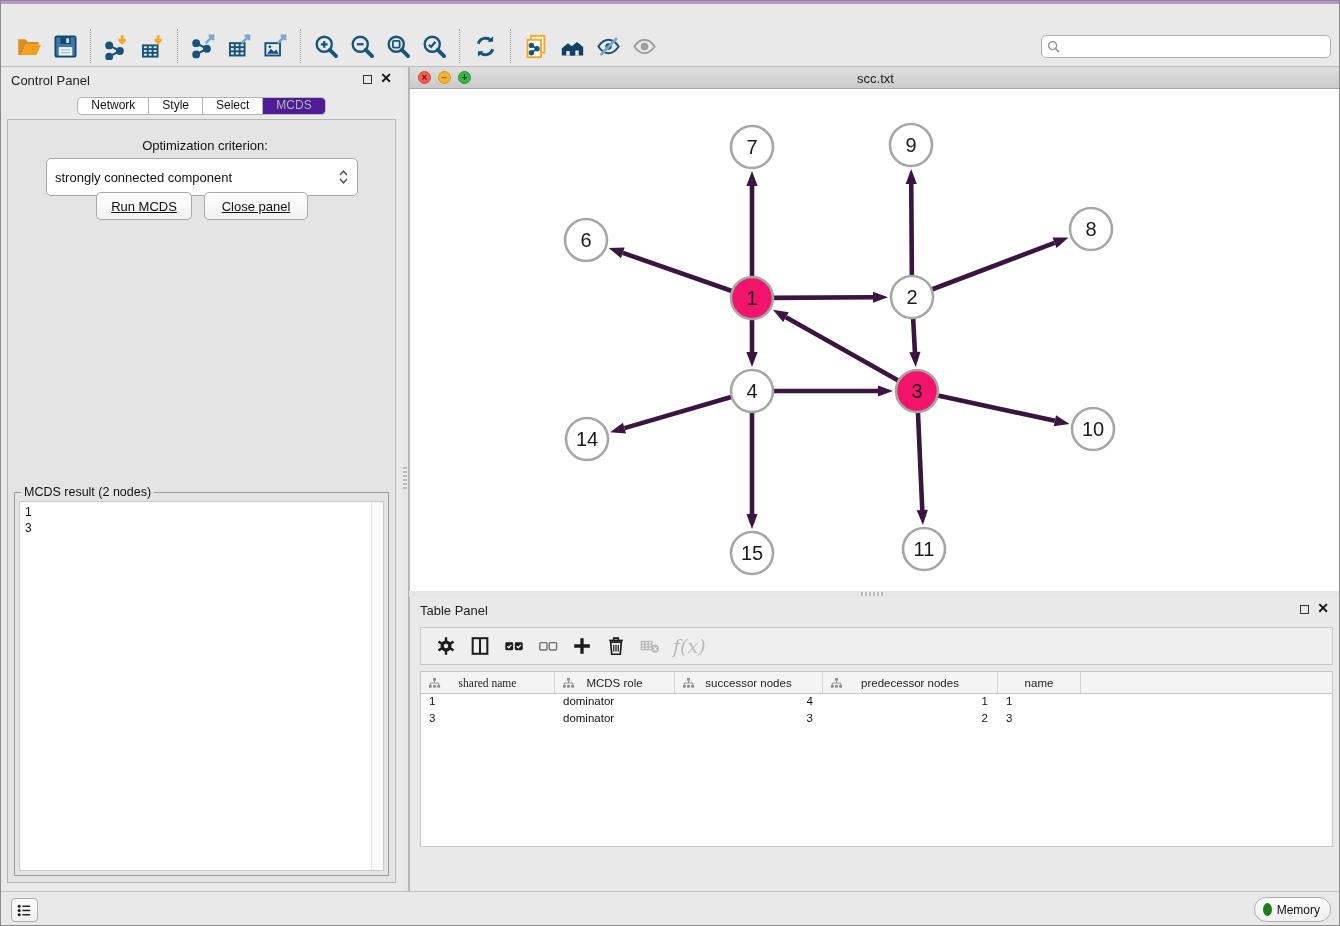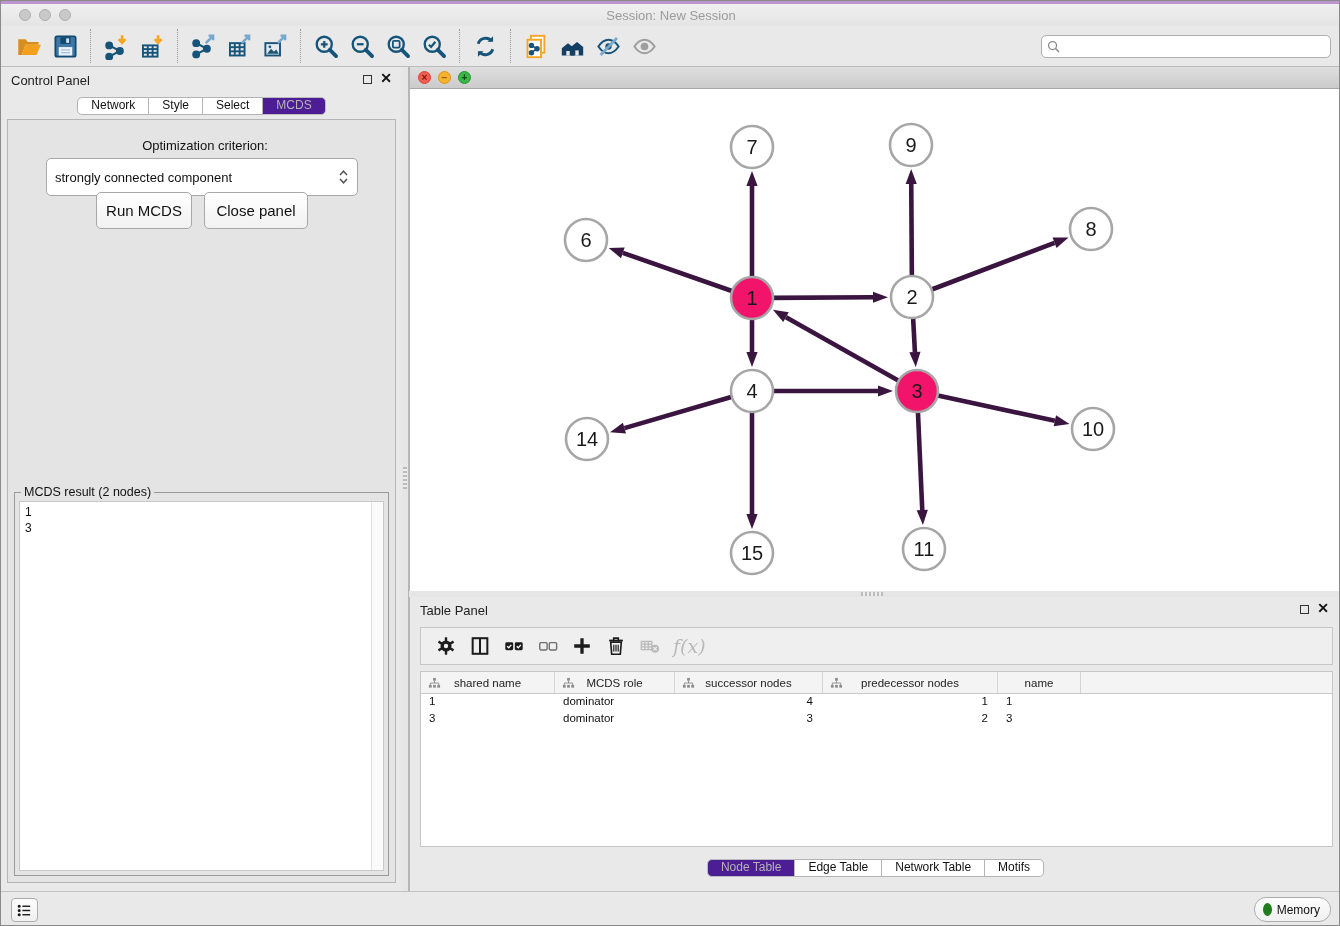--- a/index.html
+++ b/index.html
@@ -38,23 +38,23 @@
   .seg .tab:first-child { border-left:1px solid #b3b3b3; border-radius:5px 0 0 5px; }
   .seg .tab:last-child { border-radius:0 5px 5px 0; }
   .seg .tab.active { background:#4c1d95; color:#b4b4b4; border-color:#bcbcbc; }
   #cp-box { position:absolute; left:6px; right:6px; top:52px; bottom:8px;
             background:#e4e4e4; border:1px solid #b5b5b5; }
   #opt-label { position:absolute; top:18px; left:7px; right:0; text-align:center; font-size:13px; }
   #opt-select { position:absolute; top:38px; left:38px; width:312px; height:38px;
                 background:#fff; border:1px solid #a8a8a8; border-radius:5px;
                 font-size:13px; display:flex; align-items:center; padding:0 8px; }
   #opt-select .stepper { margin-left:auto; }
-  .btn { position:absolute; height:37px; background:linear-gradient(#ffffff,#f1f1f1);
-         border:1px solid #a8a8a8; border-radius:5px; font-size:15px;
-         display:flex; align-items:center; justify-content:center; }
+  .btn { position:absolute; height:28px; background:linear-gradient(#ffffff,#f1f1f1);
+         border:1px solid #a8a8a8; border-radius:5px; font-size:13px;
+         display:flex; align-items:center; justify-content:center;text-decoration:underline; }
   #run-btn { top:72px; left:88px; width:96px; }
   #closepanel-btn { top:72px; left:196px; width:104px; }
   #result-group { position:absolute; left:6px; right:6px; top:372px; bottom:6px;
                   border:1px solid #9a9a9a; }
   #result-legend { position:absolute; top:-8px; left:6px; background:#e4e4e4;
                    padding:0 3px; font-size:12.5px; }
   #result-text { position:absolute; left:4px; right:4px; top:8px; bottom:4px;
                  background:#fff; border:1px solid #c9c9c9; font-size:12px; line-height:16px;
                  padding:2px 5px; }
   #result-scroll { position:absolute; right:0; top:0; bottom:0; width:12px;
@@ -112,26 +112,20 @@
                 background:linear-gradient(#fdfdfd,#f0f0f0); border:1px solid #adadad;
                 border-radius:12px; display:flex; align-items:center; gap:5px; font-size:12px; }
   #memory-dot { width:9px; height:13px; border-radius:50%; background:#1f7d1f; }
 </style>
 </head>
 <body>
 
 <div id="app">
   <div id="top-accent"></div>
 
-  <div id="titlebar">
-    <span class="tl-dot" style="left:18px"></span>
-    <span class="tl-dot" style="left:38px"></span>
-    <span class="tl-dot" style="left:58px"></span>
-    <div id="win-title">Session: New Session</div>
-  </div>
 
   <div id="toolbar">
     <span class="tb-btn">
       <svg viewBox="0 0 24 24">
         <path d="M2 5.5h6.5l2 2.5H20v2.5H8.5L5 19.5H2z" fill="#d98e1c"></path>
         <path d="M5 19.5l3.6-9H22.2l-4 9z" fill="#f3a01f"></path>
       </svg>
       </span>
     <span class="tb-btn">
       <svg viewBox="0 0 24 24">
@@ -320,20 +314,21 @@
 
   <div id="v-splitter">
       <span class="grip"></span>
     </div>
 
   <div id="network-window">
     <div id="net-titlebar">
       <span class="light" id="light-close">×</span>
       <span class="light" id="light-min">−</span>
       <span class="light" id="light-max">+</span>
+      <div id="net-title">scc.txt</div>
     </div>
     <div id="net-content">
       <svg id="graph-svg" width="932" height="502" viewBox="0 0 932 502">
           <g>
             <line x1="342" y1="190" x2="342" y2="97" stroke="#3a1540" stroke-width="4.6"></line>
             <polygon points="342,82,347.6,97,336.4,97" fill="#3a1540"></polygon>
           </g>
           <g>
             <line x1="324.0633246997125" y1="202.73296887098388" x2="212.81738614269537" y2="163.86390600166465" stroke="#3a1540" stroke-width="4.6"></line>
             <polygon points="198.65685301088945,158.91624984717825,214.66451110703696,158.57730696579043,210.97026117835378,169.15050503753886" fill="#3a1540"></polygon>
@@ -502,21 +497,21 @@
               <line x1="10.1" y1="7" x2="10.1" y2="16"></line>
           </g>
           <circle cx="17.5" cy="15" r="4.3" fill="#b9b9b9"></circle>
           <path d="M15.7 13.2l3.6 3.6M19.3 13.2l-3.6 3.6" stroke="#efefef" stroke-width="1.4"></path>
         </svg>
         </span>
       <span id="fx-label">f(x)</span>
     </div>
     <div id="node-table">
       <div id="nt-header">
-          <span class="nt-hcell" style="width: 134px;">
+          <span class="nt-hcell" style="width: 134px; font-family: Liberation Serif, serif;">
             <span class="hier"><svg viewBox="0 0 14 13">
                 <g fill="#8d8d8d">
                   <rect x="5.5" y="1" width="3" height="3"></rect>
                   <rect x="1" y="8.5" width="3" height="3"></rect>
                   <rect x="5.5" y="8.5" width="3" height="3"></rect>
                   <rect x="10" y="8.5" width="3" height="3"></rect>
                 </g>
                 <path d="M7 4v2.5M2.5 8.5V6.5h9v2" stroke="#8d8d8d" fill="none"></path>
               </svg></span>
             <span>shared name</span>
@@ -571,26 +566,20 @@
           </div>
           <div class="nt-row">
             <span class="nt-cell" style="width: 134px;">3</span>
             <span class="nt-cell" style="width: 120px;">dominator</span>
             <span class="nt-cell r" style="width: 148px;">3</span>
             <span class="nt-cell r" style="width: 175px;">2</span>
             <span class="nt-cell" style="width: 83px;">3</span>
           </div>
         </div>
     </div>
-    <div class="seg" id="tp-tabs">
-        <span class="tab active">Node Table</span>
-        <span class="tab">Edge Table</span>
-        <span class="tab">Network Table</span>
-        <span class="tab">Motifs</span>
-      </div>
   </div>
 
   <div id="statusbar">
     <span id="list-btn">
       <svg viewBox="0 0 24 24">
         <g stroke="#1c1c1c" stroke-width="2">
           <circle cx="4.5" cy="6" r="1.2" fill="#1c1c1c"></circle>
             <line x1="9" y1="6" x2="20" y2="6"></line>
           <circle cx="4.5" cy="12" r="1.2" fill="#1c1c1c"></circle>
             <line x1="9" y1="12" x2="20" y2="12"></line>

